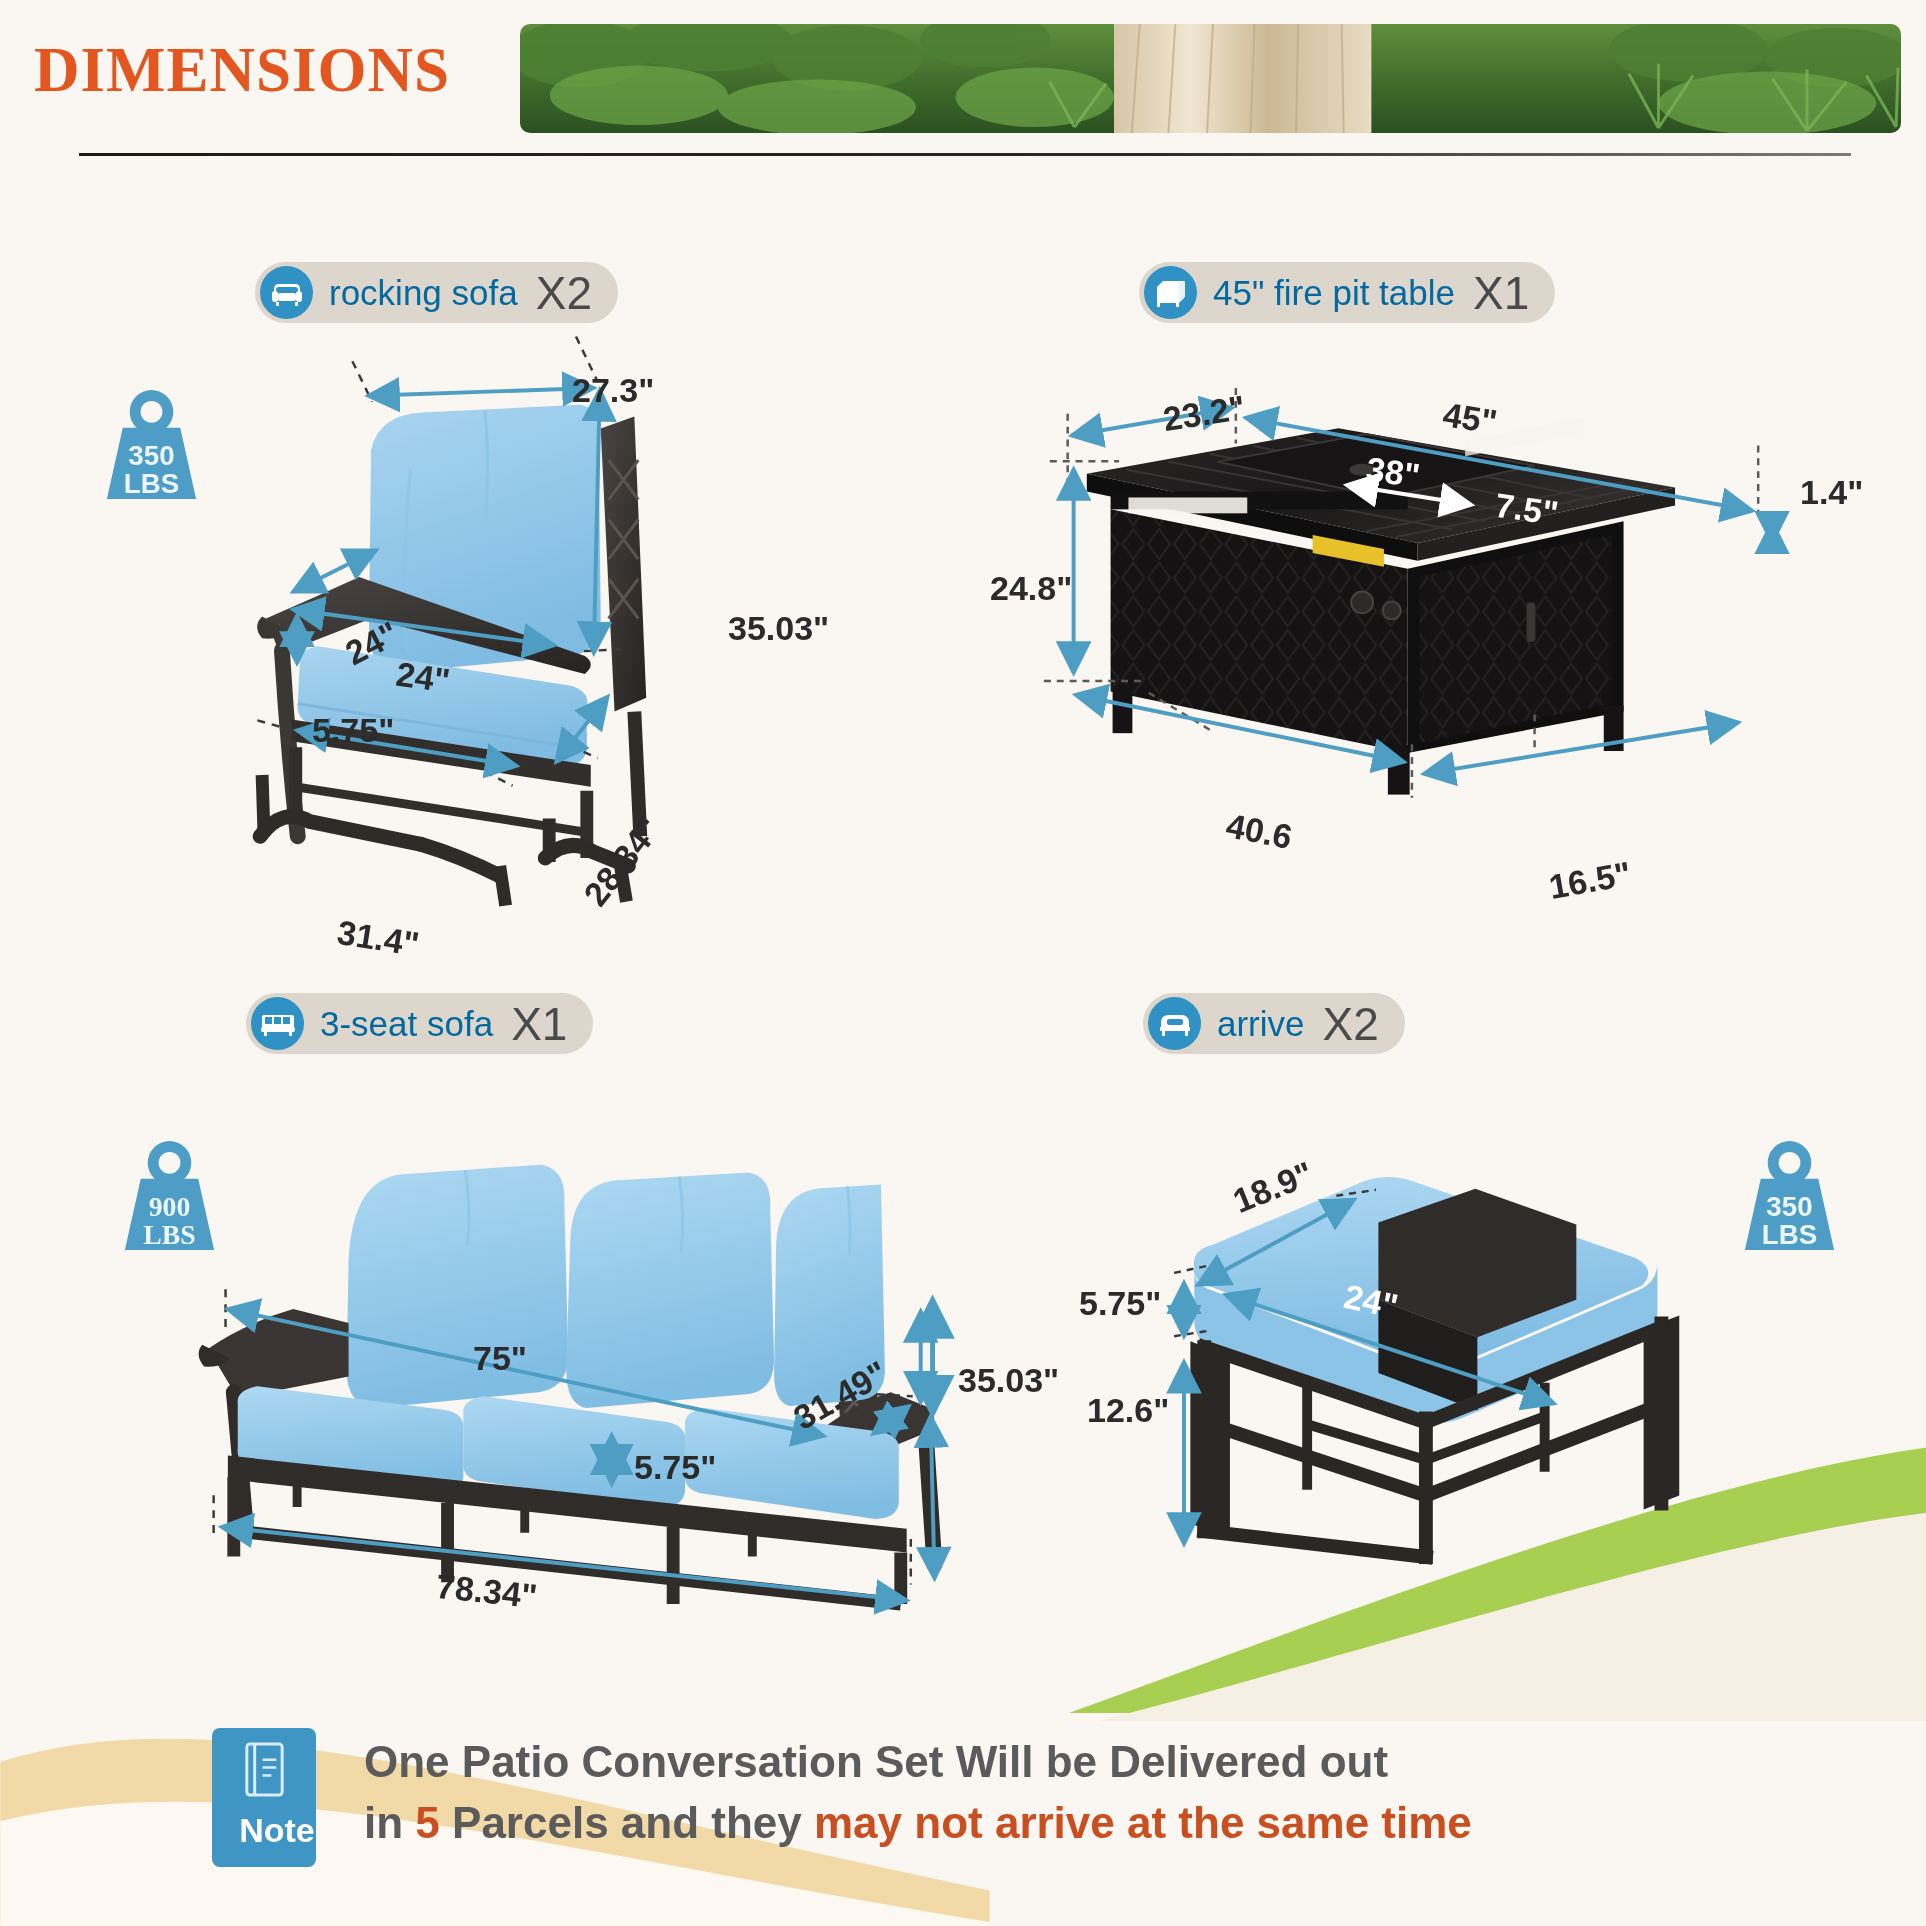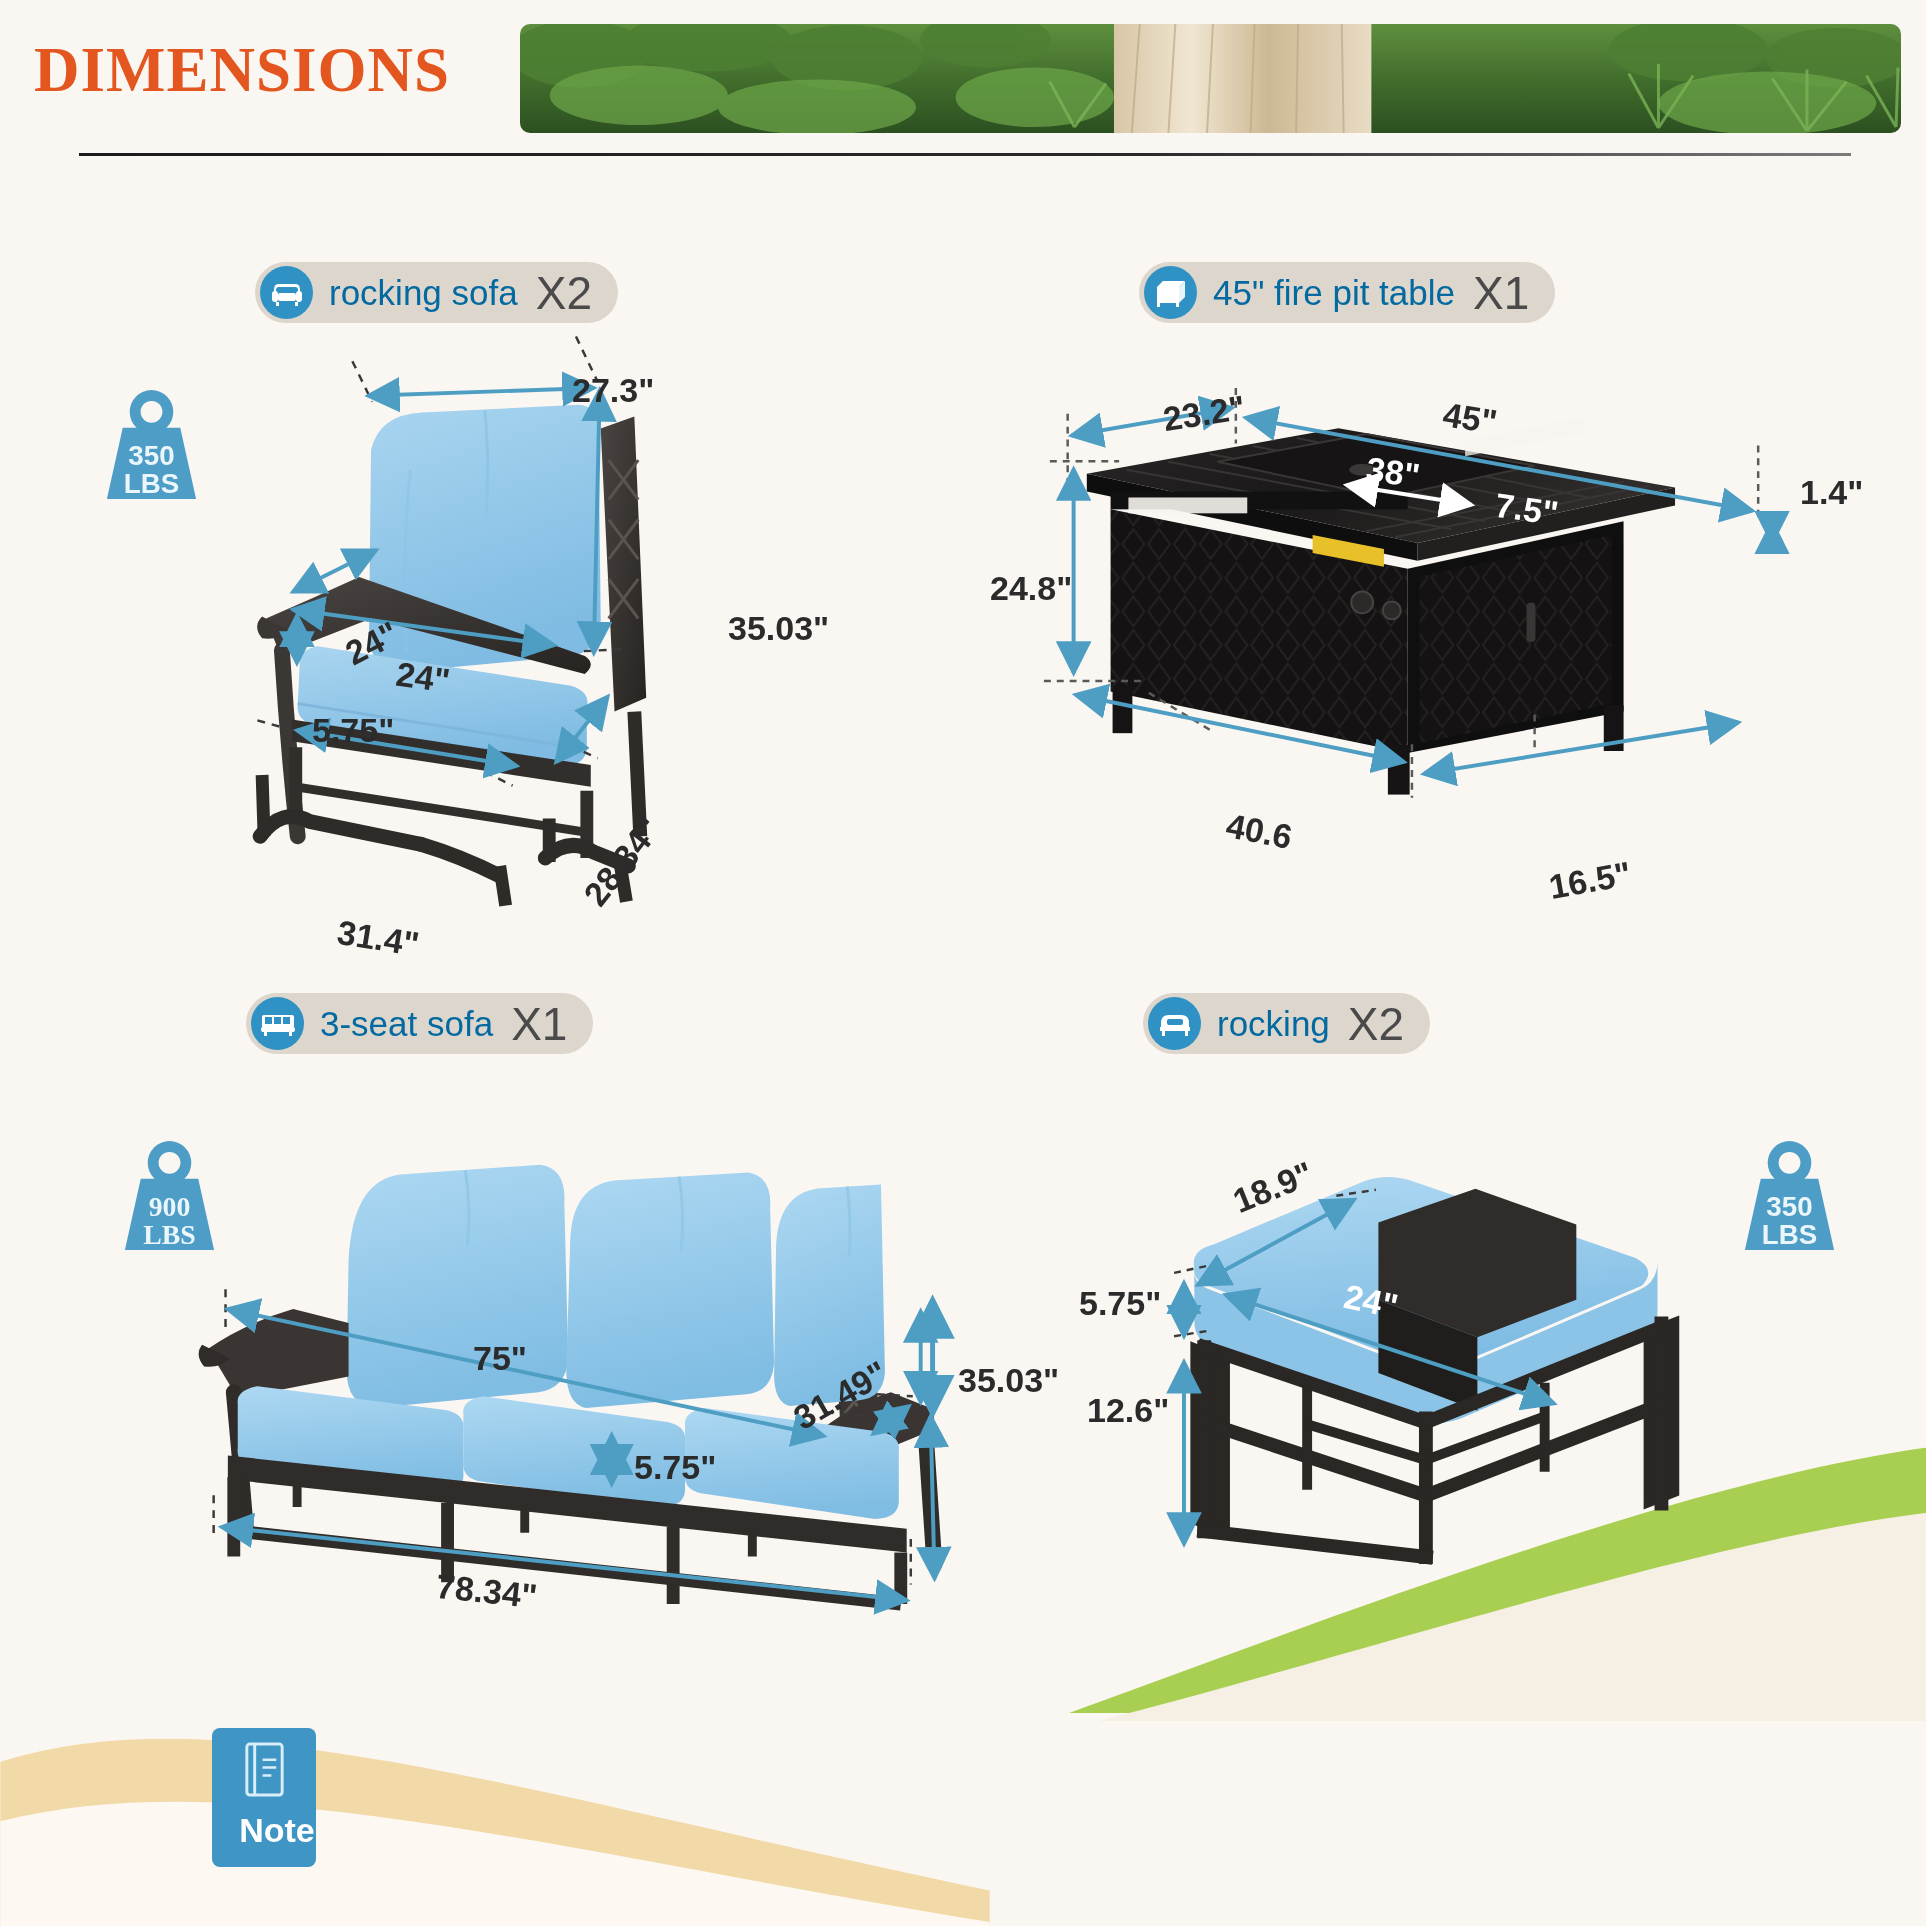--- a/index.html
+++ b/index.html
@@ -377,21 +377,21 @@
   <div class="pill" style="left:1143px; top:993px;">
     <span class="pill-ico">
       <svg width="32" height="26" viewBox="0 0 32 26">
         <path d="M2 12 Q2 4 10 4 L22 4 Q30 4 30 12 L30 16 L2 16 Z" fill="#fff"></path>
         <rect x="8" y="8" width="16" height="6" rx="2" fill="#2f91c4"></rect>
         <rect x="1" y="16" width="30" height="4" fill="#fff"></rect>
         <rect x="3" y="20" width="3" height="5" fill="#fff"></rect>
         <rect x="26" y="20" width="3" height="5" fill="#fff"></rect>
       </svg>
     </span>
-    <span class="pill-txt">rocking</span>
+    <span class="pill-txt">arrive</span>
     <span class="pill-qty">X2</span>
   </div>
 
   <div class="wbadge" style="left:115px; top:1137px;font-family:Liberation Serif, serif;">
     <svg width="109" height="119" viewBox="0 0 110 120">
       <circle cx="55" cy="26" r="22" fill="#4d9dc6"></circle>
       <circle cx="55" cy="26" r="11" fill="#faf7f2"></circle>
       <path d="M26 42 L84 42 L100 114 L10 114 Z" fill="#4d9dc6"></path>
       <text x="55" y="80" text-anchor="middle" class="num">900</text>
       <text x="55" y="108" text-anchor="middle" class="num">LBS</text>
@@ -585,15 +585,19 @@
 
   <div class="note-ico">
     <svg width="51" height="65" viewBox="0 0 52 66">
       <rect x="8" y="4" width="36" height="52" rx="3" fill="none" stroke="#d9eef8" stroke-width="3"></rect>
       <path d="M16 4 L16 56" stroke="#d9eef8" stroke-width="3"></path>
       <path d="M24 20 L38 20 M24 28 L38 28 M24 36 L33 36" stroke="#d9eef8" stroke-width="2.5"></path>
     </svg>
     <span class="lbl">Note</span>
   </div>
 
+  <div class="note-txt">
+    <span>One Patio Conversation Set Will be Delivered out</span><br>
+    <span>in </span><span class="hl">5</span><span> Parcels and they </span><span class="hl">may not arrive at the same time</span>
+  </div>
 
 </div>
 
 
 </body></html>

